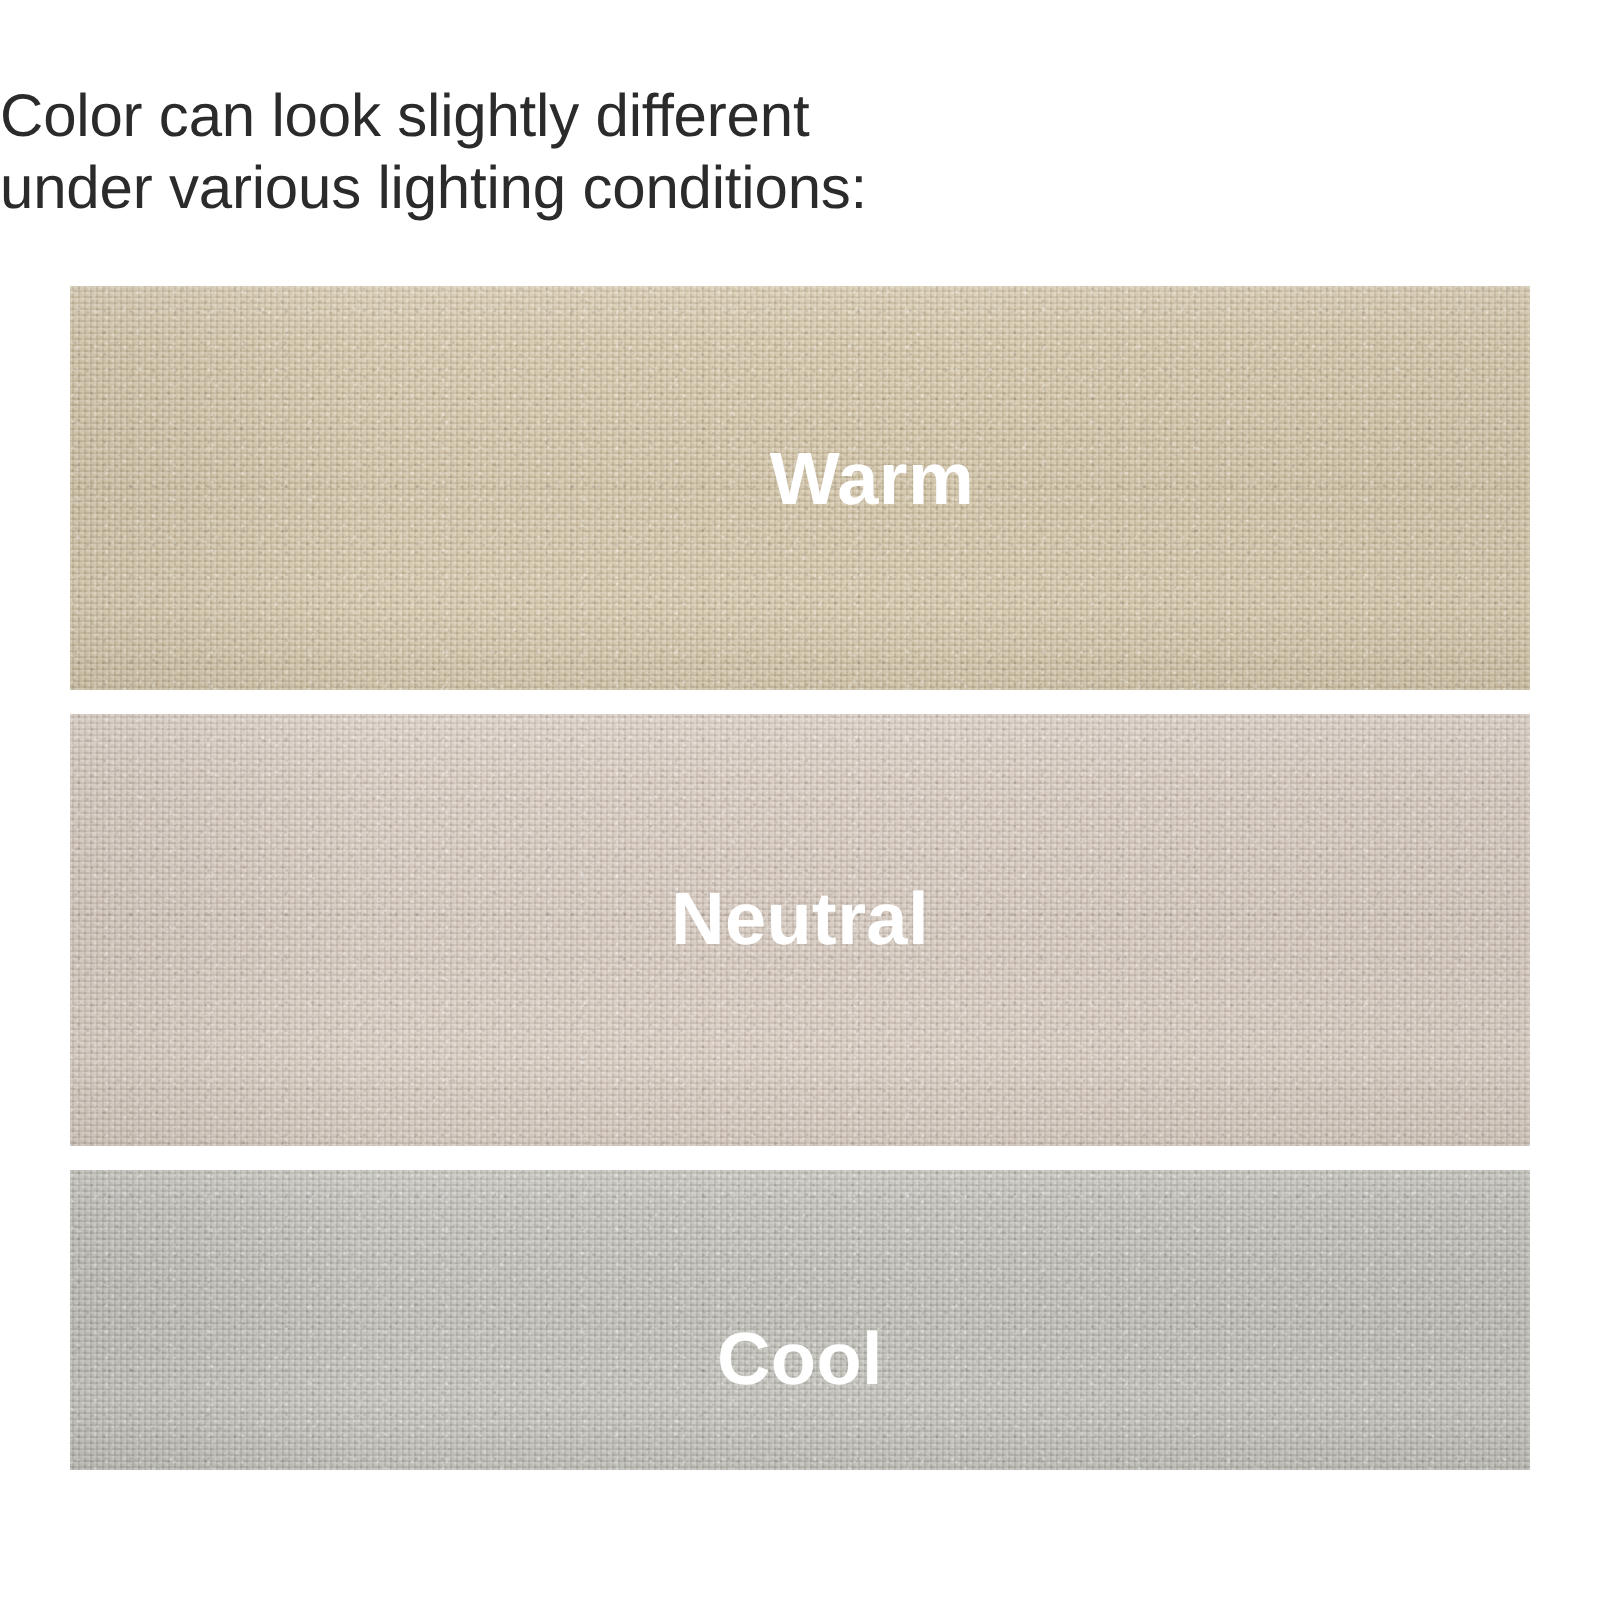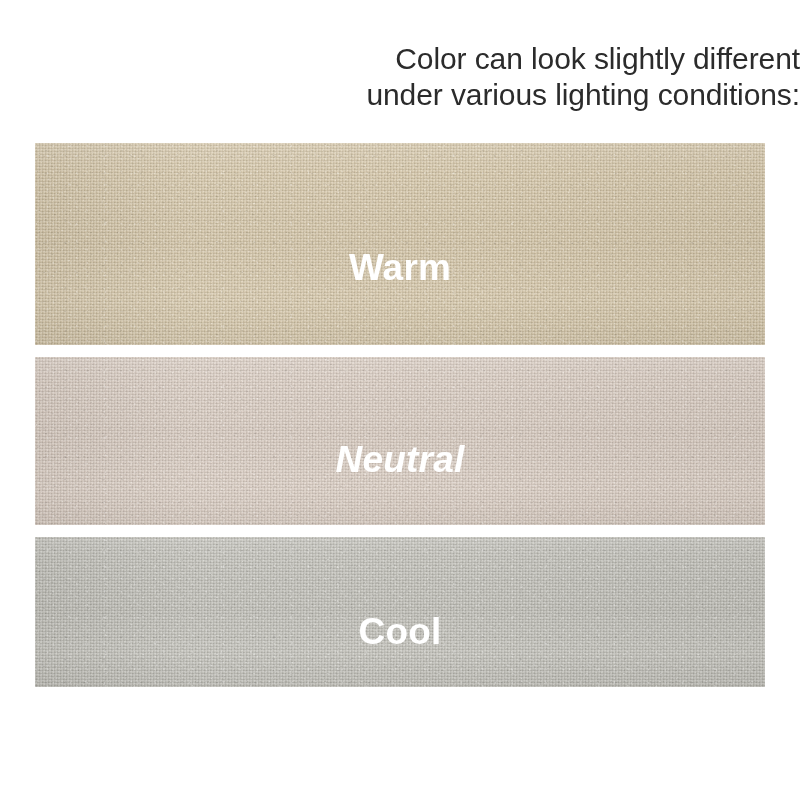--- a/index.html
+++ b/index.html
@@ -20,21 +20,21 @@
     background: #ffffff;
     overflow: hidden;
   }
 
   
   .heading {
     position: absolute;
     left: 0;
     top: 41px;
     width: 800px;
-    text-align: right;
+    text-align: left;
     color: #2b2b2b;
     font-family: "Liberation Sans", sans-serif;
     font-size: 30px;
     font-weight: 400;
     line-height: 36px;
     letter-spacing: -0.1px;
     -webkit-font-smoothing: antialiased;
   }
   .heading .hline {
     display: block;
@@ -183,24 +183,24 @@
     <span class="hline">under various lighting conditions:</span>
   </div>
 
   <div class="swatches">
 
     <div class="swatch" style="height: 202px;">
       <div class="swatch-fill" style="background: rgb(214, 198, 166);"></div>
       <div class="swatch-weave"></div>
       <div class="swatch-speckle"></div>
       <div class="swatch-shade"></div>
-      <div class="swatch-label" style="color: rgb(255, 255, 255); top: 106px;">Warm</div>
+      <div class="swatch-label" style="color: rgb(255, 255, 255); top: 78px; padding-left: 36px;">Warm</div>
     </div>
 
-    <div class="swatch" style="height: 168px; font-style: italic;">
+    <div class="swatch" style="height: 216px;">
       <div class="swatch-fill" style="background: rgb(218, 204, 192);"></div>
       <div class="swatch-weave"></div>
       <div class="swatch-speckle"></div>
       <div class="swatch-shade"></div>
       <div class="swatch-label" style="color: rgb(255, 255, 255); top: 84px;">Neutral</div>
     </div>
 
     <div class="swatch" style="height: 150px;">
       <div class="swatch-fill" style="background: rgb(192, 191, 183);"></div>
       <div class="swatch-weave"></div>

